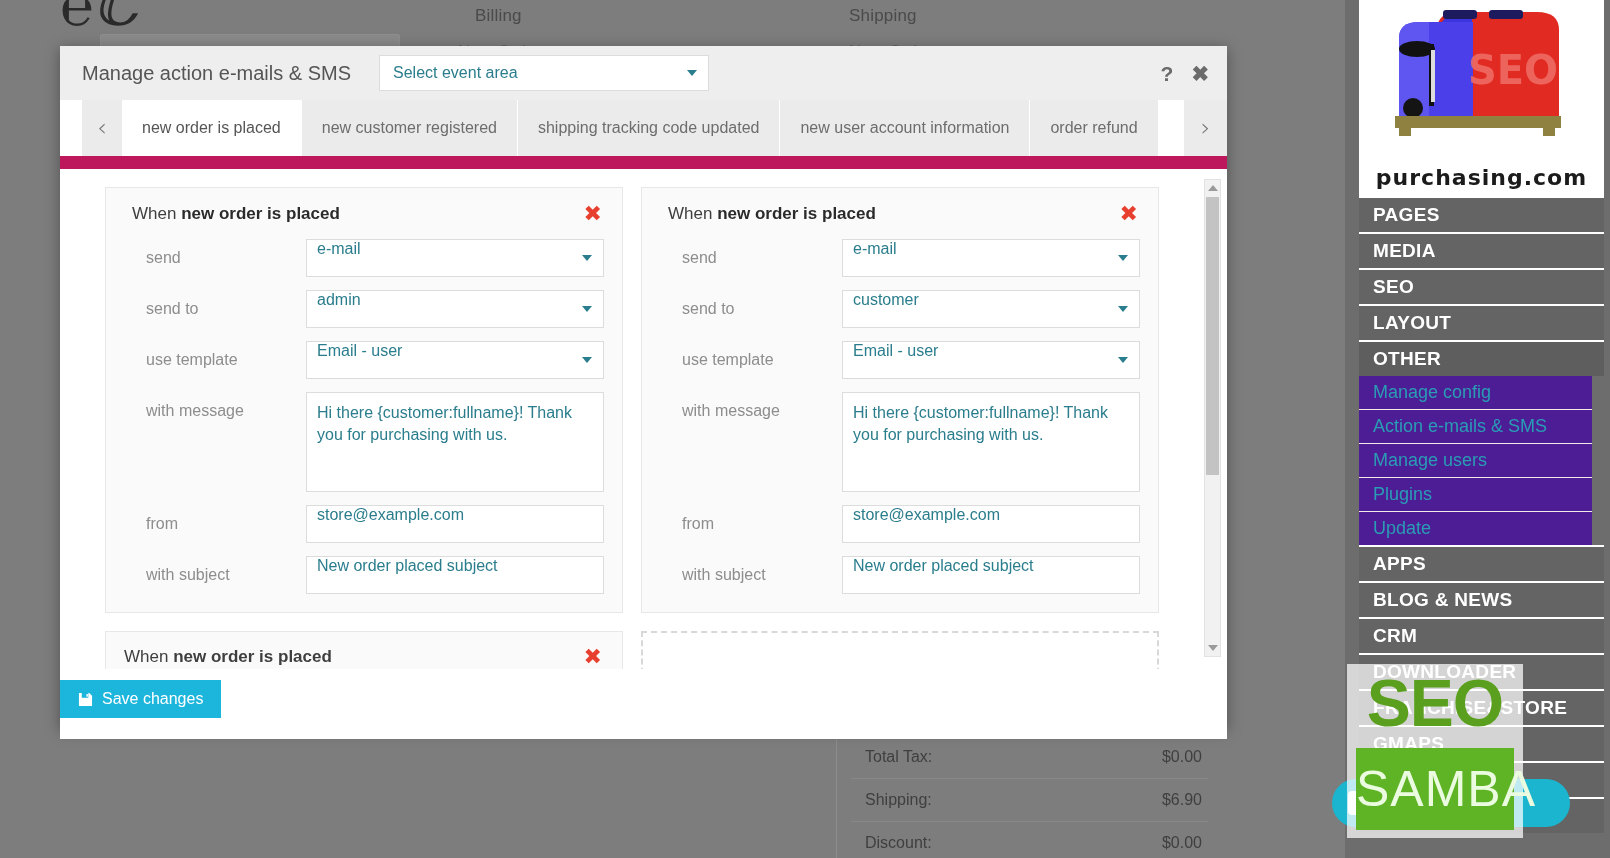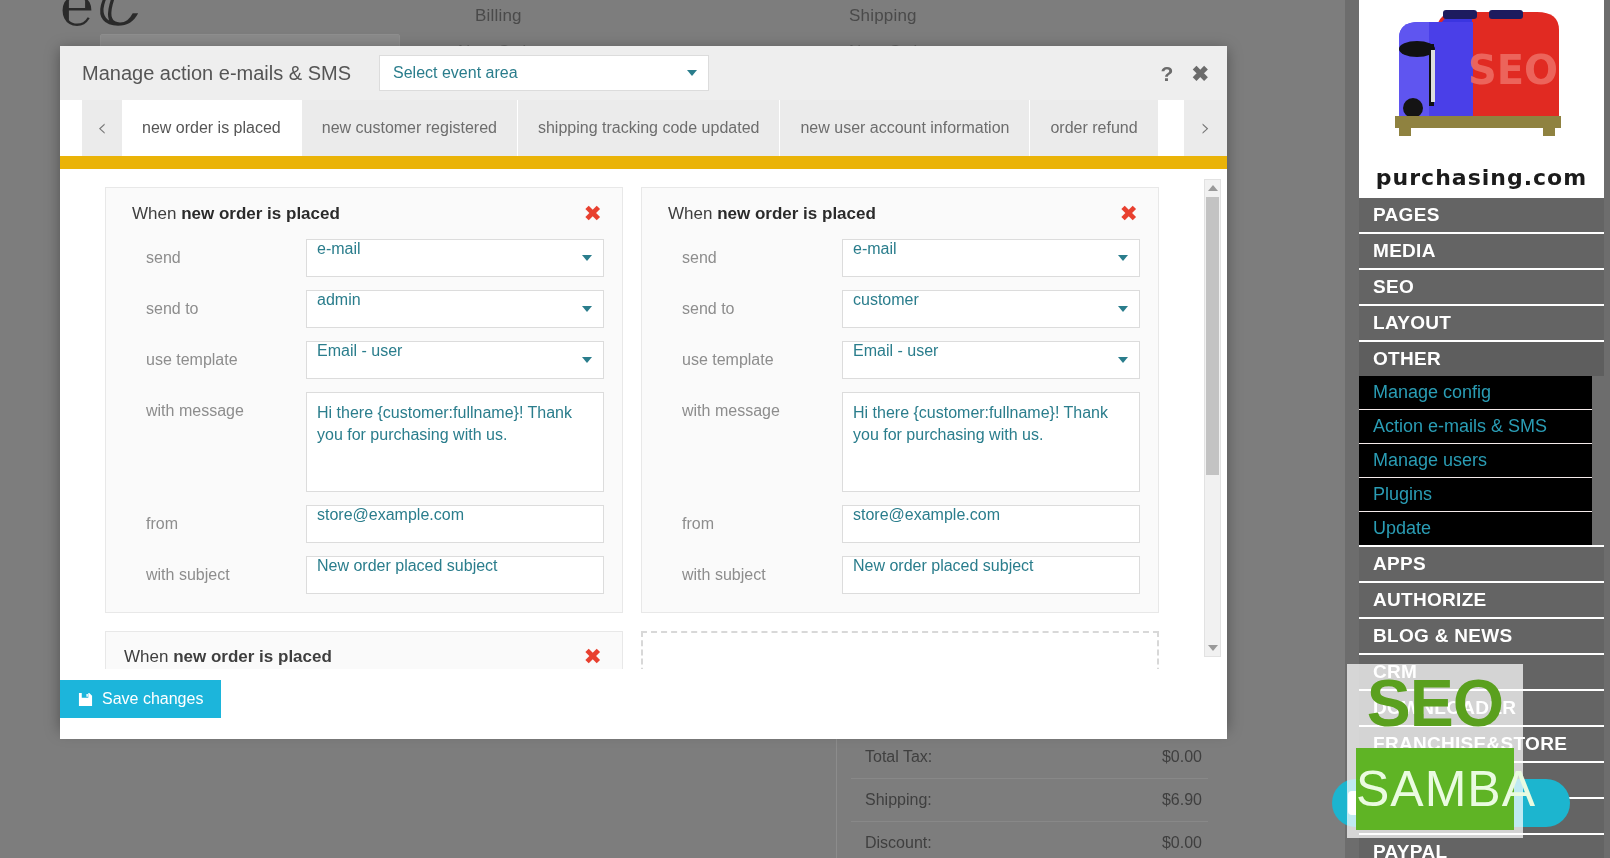--- a/index.html
+++ b/index.html
@@ -53,21 +53,21 @@
     color: #3f3f3f;
     border-bottom: 1px solid #888;
   }
   .totals-row .amt { color: #3f3f3f; }
 
   
   #modal {
     position: absolute;
     left: 60px; top: 46px;
     width: 1167px; height: 682px;
-    background: #eab308;
+    background: #be185d;
     box-shadow: 0 3px 14px rgba(0,0,0,.35);
   }
   #modal-header {
     height: 54px;
     background: #eeeeee;
     display: flex; align-items: center;
     padding: 0 18px 0 22px;
     position: relative;
   }
   #modal-title {
@@ -327,21 +327,21 @@
     font-size: 19px;
     padding: 6px 0 6px 14px;
     margin: 0 6px 0 14px;
     border-top: 2px solid #fff;
     cursor: pointer;
     letter-spacing: .3px;
   }
   .nav-head.first { border-top: none; }
   .nav-head.open { background: #5e5e5e; }
   .nav-sub {
-    background: #000000;
+    background: #4c1d95;
     margin: 0 18px 0 14px;
   }
   .nav-sub a {
     display: block;
     color: #2a9db5;
     font-size: 18px;
     padding: 6px 0 6px 14px;
     text-decoration: none;
     border-bottom: 1px solid #f4eaea;
     cursor: pointer;
@@ -619,21 +619,20 @@
 
   <div class="nav-sub">
     <a>Manage config</a>
     <a>Action e-mails &amp; SMS</a>
     <a>Manage users</a>
     <a>Plugins</a>
     <a>Update</a>
   </div>
 
   <div class="nav-head">APPS</div>
-  <div class="nav-head">AUTHORIZE</div>
   <div class="nav-head">BLOG &amp; NEWS</div>
   <div class="nav-head">CRM</div>
   <div class="nav-head">DOWNLOADER</div>
   <div class="nav-head">FRANCHISE&amp;STORE</div>
   <div class="nav-head">GMAPS</div>
   <div class="nav-head">ORDERS</div>
   <div class="nav-head">PAYPAL</div>
 </div>
 
 <div id="chat-widget">

